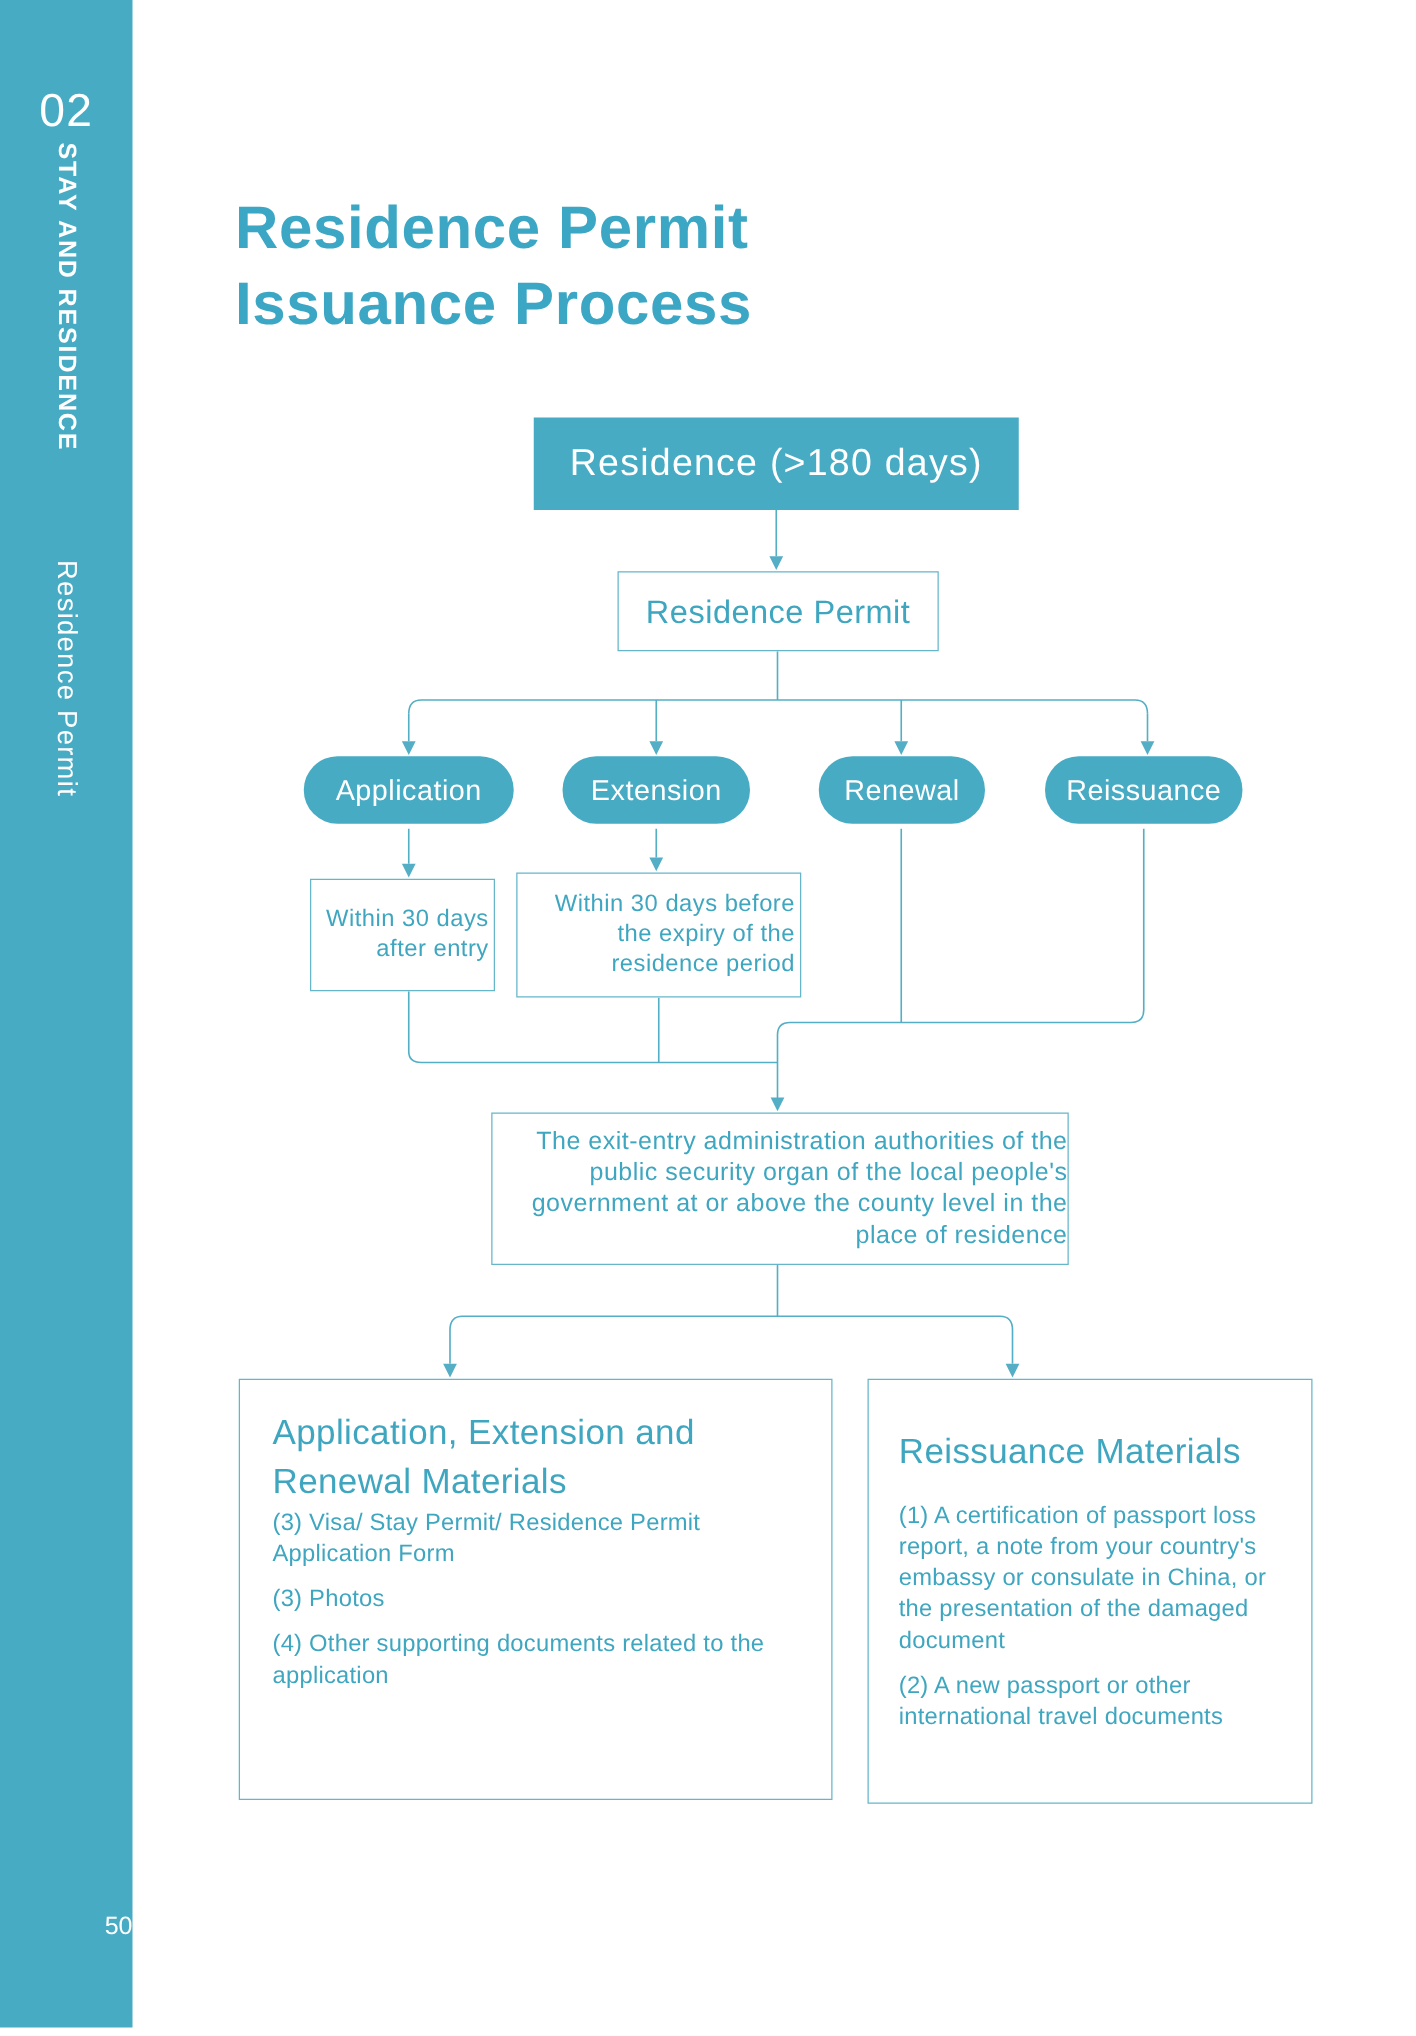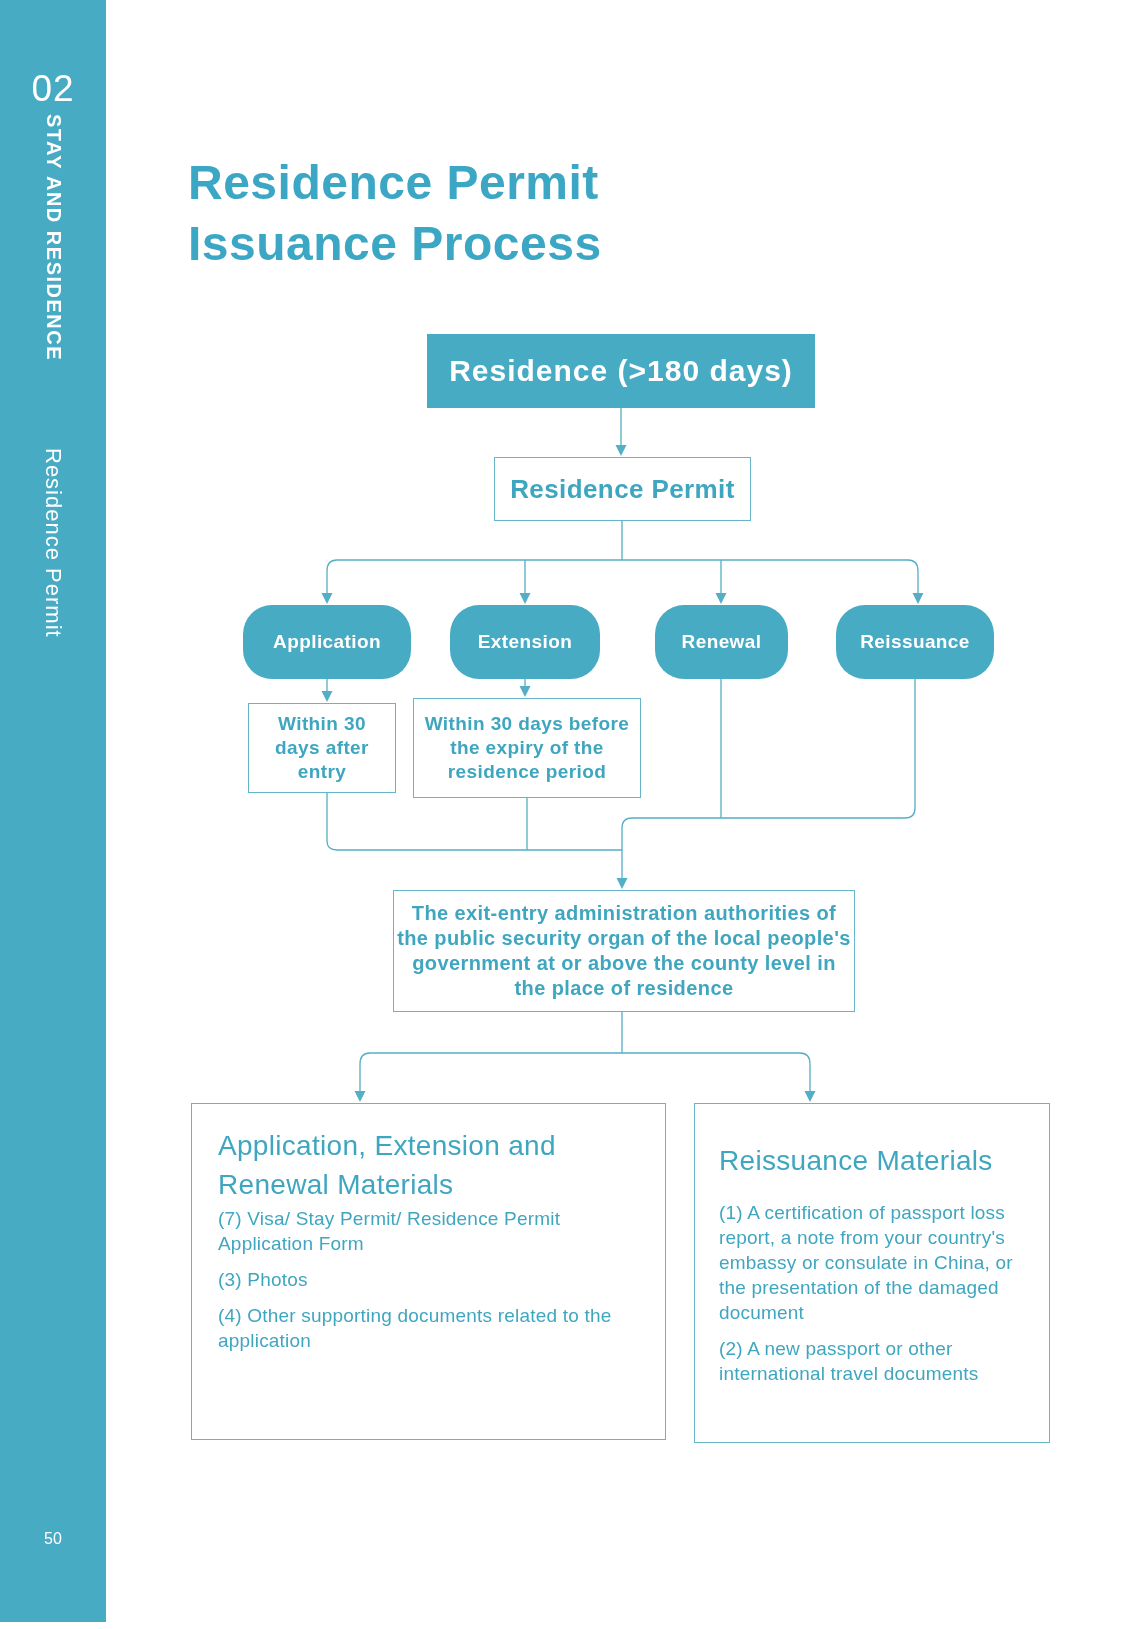--- a/index.html
+++ b/index.html
@@ -19,34 +19,34 @@
     overflow:hidden;margin:0 auto;
   }
   
   .sidebar{position:absolute;left:0;top:0;width:106px;height:1622px;background:var(--teal-fill);}
   .chapter-number{position:absolute;top:68px;left:0;width:100%;text-align:center;
     color:var(--white-text);font-size:37px;font-weight:400;letter-spacing:1px;}
   .v-text{writing-mode:vertical-rl;text-orientation:mixed;position:absolute;left:50%;
     transform:translateX(-50%);color:var(--white-text);white-space:nowrap;}
   .chapter-title{top:114px;font-size:20px;font-weight:700;letter-spacing:1.5px;}
   .section-title{top:448px;font-size:22px;font-weight:400;letter-spacing:1px;}
-  .page-number{position:absolute;top:1530px;left:0;width:100%;text-align:center;
-    color:var(--white-text);font-size:16px;}
+  .page-number{position:absolute;top:1530px;left:0;width:100%;text-align:right;
+    color:var(--white-text);font-size:20px;}
   
   .page-title{position:absolute;left:188px;top:152px;color:var(--heading-color);
     font-size:48px;font-weight:700;line-height:61px;letter-spacing:0.5px;}
   .page-title span{display:block;}
   
   .node{position:absolute;display:flex;align-items:center;justify-content:center;
-    text-align:center;letter-spacing:0.4px;font-weight:bold;}
+    text-align:right;letter-spacing:0.4px;}
   .node-filled{background:var(--teal-fill);color:var(--white-text);}
   .node-outline{background:var(--page-bg);border:1px solid var(--teal-border);color:var(--teal-text);}
   .node-root{left:427px;top:334px;width:388px;height:74px;font-size:30px;letter-spacing:1px;}
   .node-permit{left:494px;top:457px;width:257px;height:64px;font-size:26px;}
-  .pill{border-radius:29px;font-size:19px;top:605px;height:74px;}
+  .pill{border-radius:29px;font-size:23px;top:605px;height:54px;}
   .pill-application{left:243px;width:168px;}
   .pill-extension{left:450px;width:150px;}
   .pill-renewal{left:655px;width:133px;}
   .pill-reissuance{left:836px;width:158px;}
   .note{font-size:19px;line-height:24px;padding:4px;}
   .note-application{left:248px;top:703px;width:148px;height:90px;}
   .note-extension{left:413px;top:698px;width:228px;height:100px;}
   .node-authority{left:393px;top:890px;width:462px;height:122px;font-size:20px;
     line-height:25px;padding:8px 0;}
   
@@ -126,21 +126,21 @@
   <div class="node node-filled pill pill-reissuance">Reissuance</div>
   <div class="node node-filled pill pill-renewal">Renewal</div>
 
   <div class="node node-outline note note-application">Within 30 days after entry</div>
   <div class="node node-outline note note-extension">Within 30 days before the expiry of the residence period</div>
 
   <div class="node node-outline node-authority">The exit-entry administration authorities of the public security organ of the local people's government at or above the county level in the place of residence</div>
 
   <div class="materials materials-left">
     <h2>Application, Extension and Renewal Materials</h2>
-    <p>(7) Visa/ Stay Permit/ Residence Permit Application Form</p>
+    <p>(3) Visa/ Stay Permit/ Residence Permit Application Form</p>
     <p>(3) Photos</p>
     <p>(4) Other supporting documents related to the application</p>
   </div>
 
   <div class="materials materials-right">
     <h2>Reissuance Materials</h2>
     <p>(1) A certification of passport loss report, a note from your country's embassy or consulate in China, or the presentation of the damaged document</p>
     <p>(2) A new passport or other international travel documents</p>
   </div>
 

